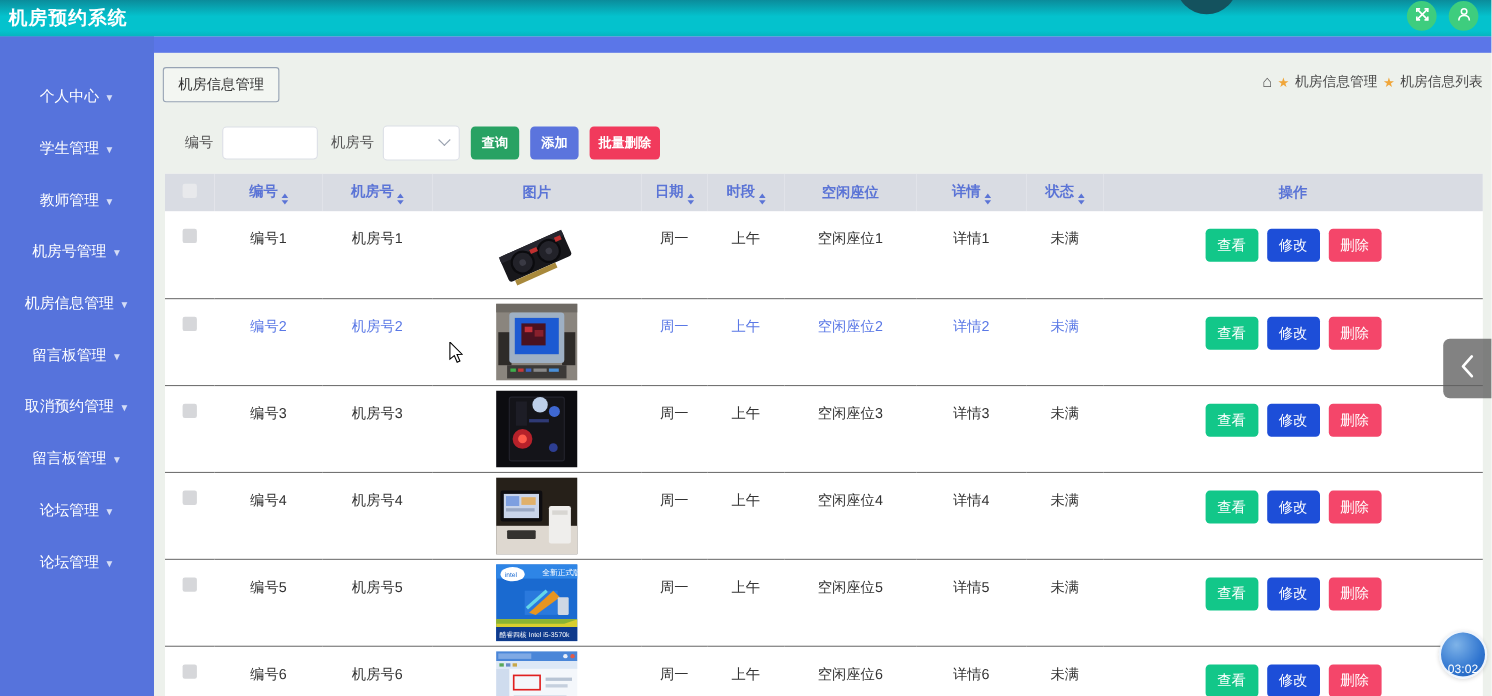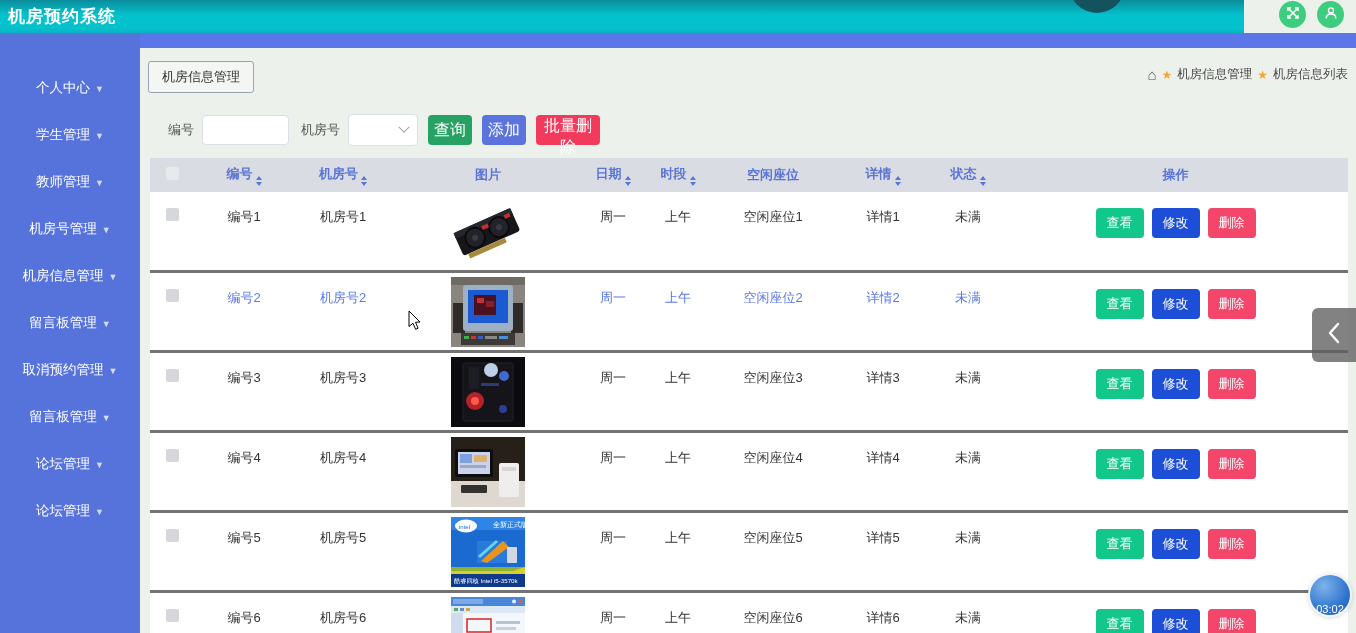--- a/index.html
+++ b/index.html
@@ -4,21 +4,21 @@
 <style>
   html,body{margin:0;padding:0;}
   body{
     width:1356px;height:633px;overflow:hidden;position:relative;
     background:#edf1ec;
     font-family:"Liberation Sans","DejaVu Sans",sans-serif;
     -webkit-font-smoothing:antialiased;
   }
   
   .topbar{
-    position:absolute;left:0;top:0;width:1244px;height:33px;
+    position:absolute;left:0;top:0;width:1356px;height:33px;
     background:linear-gradient(180deg,#0b8c9b 0%,#04c2cd 45%,#04c2cd 85%,#07b4bf 100%);
     z-index:30;
   }
   .app-title{
     position:absolute;left:8px;top:5px;color:#fff;font-size:17px;font-weight:bold;letter-spacing:1px;
   }
   .dark-blob{
     position:absolute;left:1069px;top:-43px;width:56px;height:56px;border-radius:50%;
     background:#14525e;
   }
@@ -59,34 +59,34 @@
     margin-right:12px;font-size:13px;padding:0 6px;box-sizing:content-box;outline:none;
   }
   .f-select{
     width:68px;height:30px;border:1px solid #dcdfe6;border-radius:4px;background:#fff;
     margin-right:10px;display:flex;align-items:center;justify-content:flex-end;cursor:pointer;
   }
   .sel-caret{
     width:7px;height:7px;border-right:1.6px solid #9aa2af;border-bottom:1.6px solid #9aa2af;
     transform:rotate(45deg) translate(-2px,-2px);margin-right:9px;
   }
-  .btn{border:none;color:#fff;border-radius:4px;font-size:16px;cursor:pointer;font-family:inherit;height:30px;}
+  .btn{border:none;color:#fff;border-radius:4px;font-size:12px;cursor:pointer;font-family:inherit;height:30px;font-weight:bold;}
   .btn-search{background:#28a263;width:44px;margin-right:10px;}
   .btn-add{background:#5b74dd;width:44px;margin-right:10px;}
   .btn-batch{background:#f13a5c;width:64px;}
   
   .tablewrap{position:absolute;left:150px;top:158px;width:1198px;background:#fff;}
   table{border-collapse:collapse;table-layout:fixed;width:1198px;}
   thead th{
     height:34px;background:#d9dce3;color:#5b74d6;font-size:13px;font-weight:bold;
     text-align:center;padding:0;white-space:nowrap;
   }
   tbody td{
     height:79px;font-size:13px;color:#333;text-align:center;vertical-align:top;
-    padding:16px 0 0 0;border-bottom:3px solid #737373;box-sizing:border-box;
+    padding:16px 0 0 0;border-bottom:1px solid #737373;box-sizing:border-box;
     overflow:hidden;white-space:nowrap;
   }
   tbody td.imgcell{padding-top:4px;vertical-align:middle;}
   tbody tr.hover td{color:#5a78e6;}
   .cb{width:13px;height:13px;background:#d6d7da;border-radius:2px;display:inline-block;cursor:pointer;}
   .cb.hd{background:#e8e9ec;}
   .sort{display:inline-flex;flex-direction:column;margin-left:3px;vertical-align:-2px;}
   .sort i{width:0;height:0;border-left:3.6px solid transparent;border-right:3.6px solid transparent;display:block;}
   .sort .up{border-bottom:4.6px solid #5b74d6;margin-bottom:2px;}
   .sort .dn{border-top:4.6px solid #5b74d6;}

